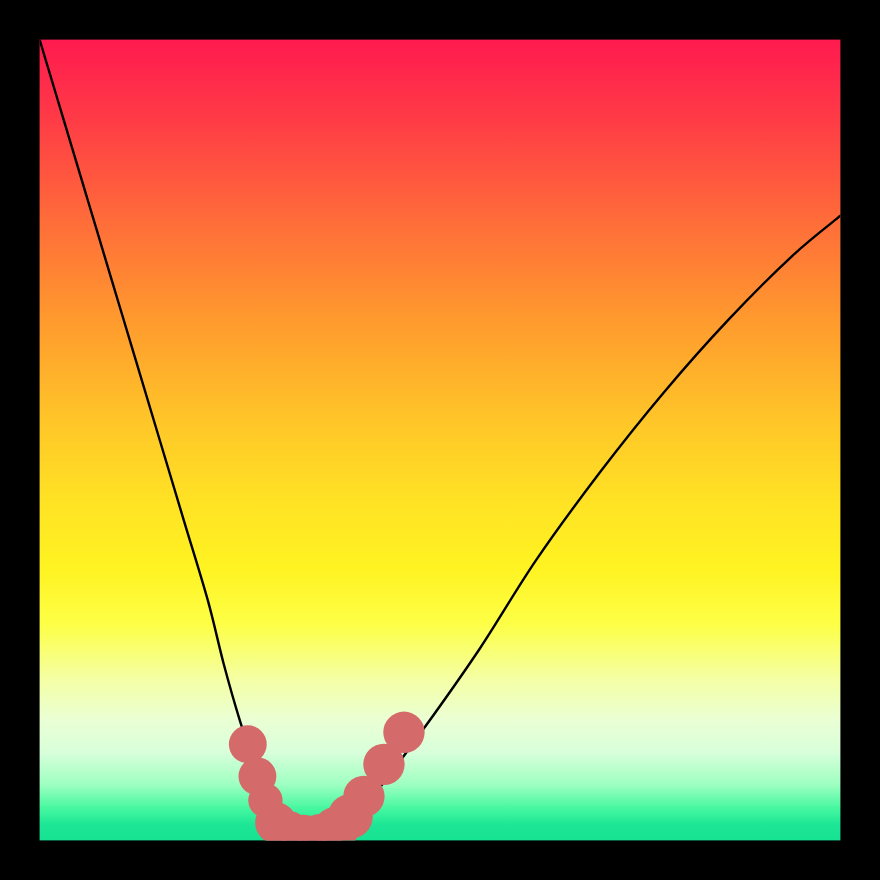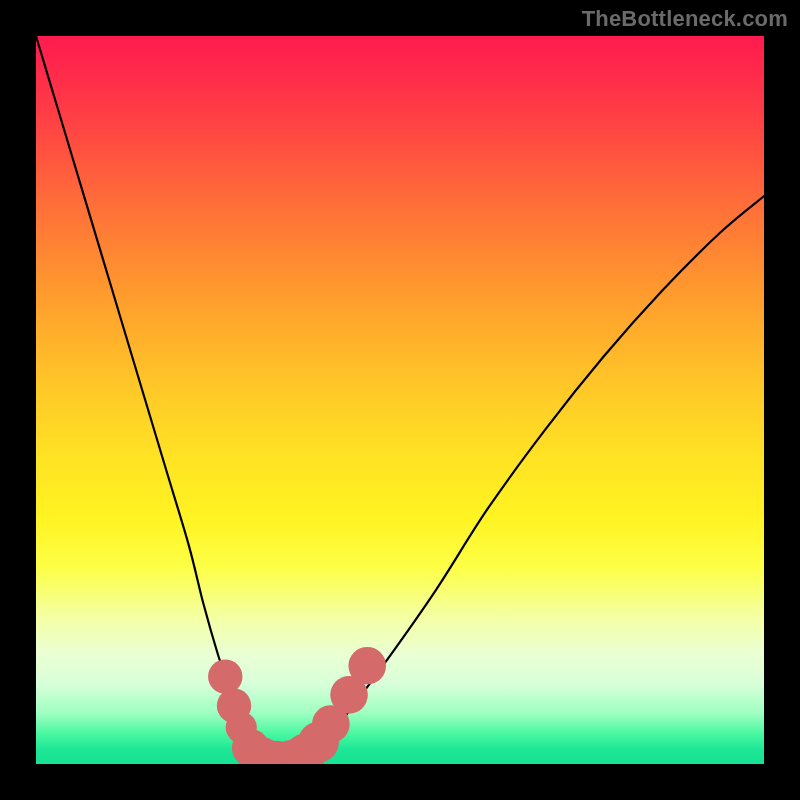--- a/index.html
+++ b/index.html
@@ -56,21 +56,20 @@
     left: 0;
     top: 0;
     width: 728px;
     height: 728px;
   }
 </style>
 </head>
 <body>
 
 <div class="frame">
-  <div class="watermark">TheBottleneck.com</div>
   <div class="plot">
     <svg class="curve" viewBox="0 0 728 728" preserveAspectRatio="none">
       <path id="curve-path" fill="none" stroke="#000" stroke-width="2.2" stroke-linecap="round" d="M 0 0 C 3.64 12.133333333333326, 14.559999999999999 48.53333333333329, 21.84 72.79999999999995 C 29.12 97.06666666666662, 36.4 121.33333333333334, 43.68 145.60000000000002 C 50.96 169.8666666666667, 58.239999999999995 194.13333333333338, 65.52 218.40000000000003 C 72.8 242.66666666666669, 80.08 266.93333333333334, 87.36 291.2 C 94.64 315.46666666666664, 101.92 339.73333333333335, 109.2 364 C 116.48 388.26666666666665, 123.75999999999999 412.53333333333336, 131.04 436.8 C 138.32 461.06666666666666, 146.81333333333333 487.76, 152.88 509.6 C 158.94666666666666 531.44, 162.58666666666667 549.6400000000001, 167.44 567.84 C 172.29333333333332 586.04, 177.14666666666668 603.0266666666666, 182 618.8 C 186.85333333333332 634.5733333333333, 191.70666666666668 649.1333333333333, 196.56 662.48 C 201.41333333333333 675.8266666666667, 206.26666666666665 689.1733333333333, 211.11999999999998 698.88 C 215.9733333333333 708.5866666666667, 220.82666666666665 715.8666666666667, 225.68 720.72 C 230.53333333333336 725.5733333333334, 235.38666666666668 726.7866666666666, 240.24 728 C 245.09333333333333 729.2133333333334, 248.73333333333332 730.4266666666666, 254.79999999999998 728 C 260.8666666666667 725.5733333333334, 268.14666666666665 720.72, 276.64 713.44 C 285.1333333333333 706.1600000000001, 293.62666666666667 698.8800000000001, 305.76 684.32 C 317.8933333333333 669.76, 333.66666666666663 647.92, 349.44 626.0799999999999 C 365.21333333333337 604.2399999999999, 383.41333333333336 578.76, 400.40000000000003 553.28 C 417.3866666666667 527.8, 433.16 499.8933333333334, 451.36 473.20000000000005 C 469.56 446.5066666666667, 490.1866666666666 418.6, 509.59999999999997 393.12 C 529.0133333333333 367.64, 548.4266666666667 343.3733333333333, 567.84 320.31999999999994 C 587.2533333333333 297.2666666666666, 606.6666666666667 275.4266666666667, 626.08 254.8 C 645.4933333333333 234.17333333333337, 667.3333333333333 212.3333333333334, 684.3199999999999 196.56000000000006 C 701.3066666666666 180.78666666666672, 720.72 166.22666666666666, 728 160.15999999999997"></path>
       <g id="marker-group">
           <circle cx="189.28" cy="640.64" r="17.211199999999998" fill="#d46a6a"></circle>
           <circle cx="198.01600000000002" cy="669.76" r="17.211199999999998" fill="#d46a6a"></circle>
           <circle cx="205.296" cy="691.6" r="15.609600000000002" fill="#d46a6a"></circle>
           <circle cx="214.76" cy="711.984" r="18.812800000000003" fill="#d46a6a"></circle>
           <circle cx="225.68" cy="721.448" r="20.4144" fill="#d46a6a"></circle>
           <circle cx="240.24" cy="725.088" r="20.4144" fill="#d46a6a"></circle>

